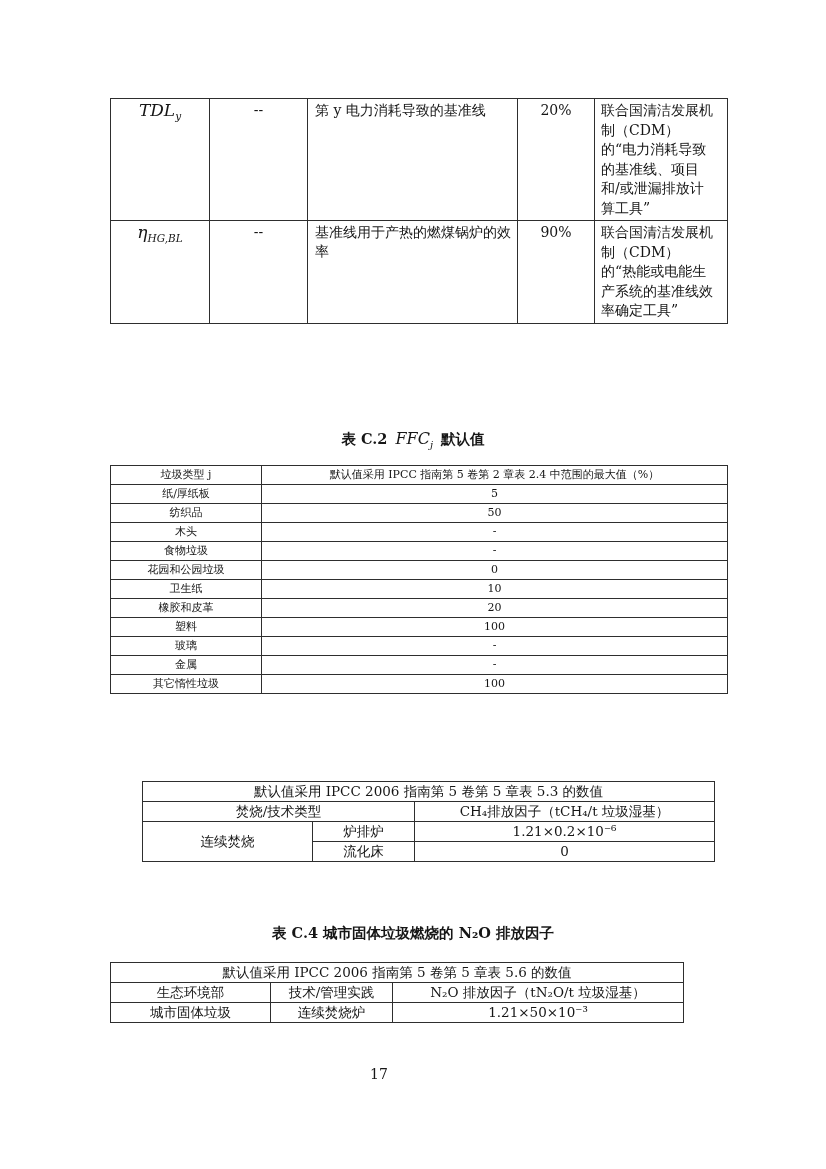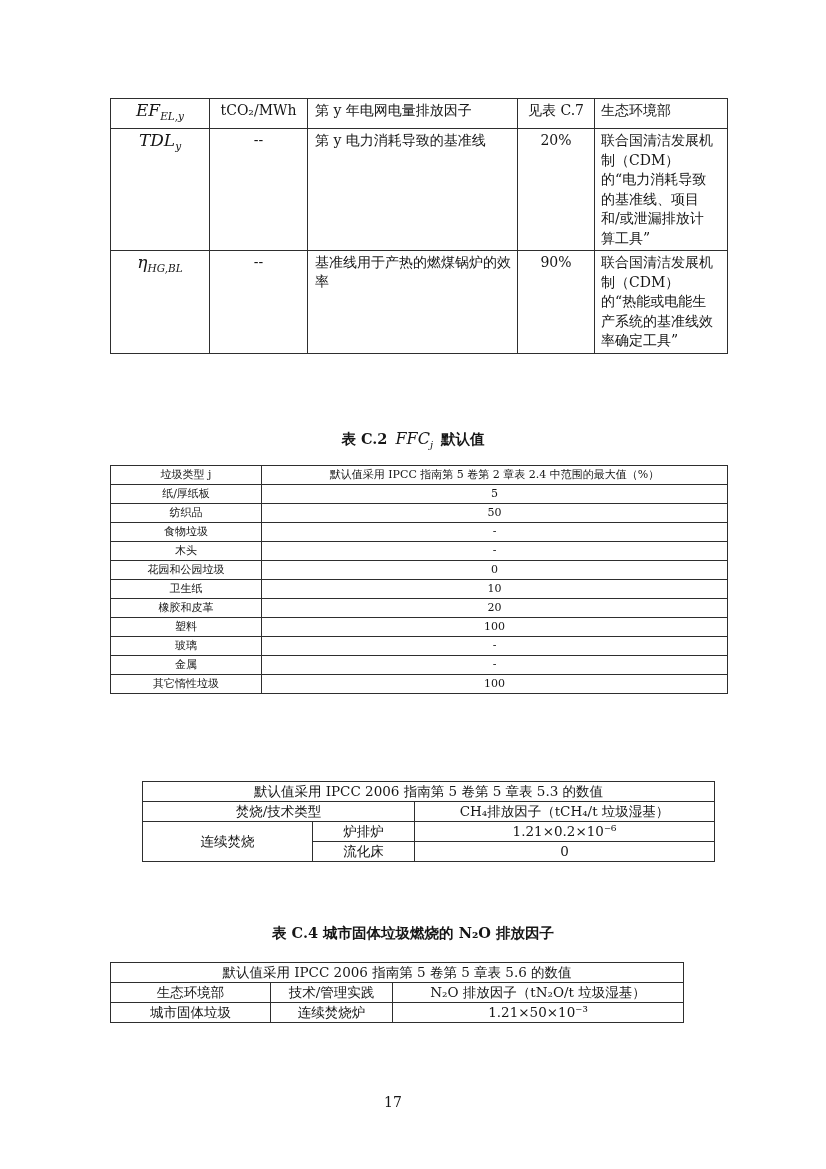--- a/index.html
+++ b/index.html
@@ -28,43 +28,36 @@
   .t3 td{height:19px;line-height:19px;font-size:13.5px;}
 
   .t4{left:110px;top:962px;width:573px;}
   .t4 td{height:19px;line-height:19px;font-size:13.5px;}
 
   
   .tbl-title{position:absolute;left:0;width:826px;text-align:center;font-weight:bold;font-size:14.5px;}
   .tbl-title .ffc{font-weight:normal;font-style:italic;font-size:16px;margin:0 3px;}
   .tbl-title .ffc sub{font-size:10px;}
 
-  .page-num{position:absolute;left:14px;top:1066px;width:758px;text-align:center;font-size:14px;margin-top:28px;}
+  .page-num{position:absolute;left:0;top:1066px;width:758px;text-align:center;font-size:14px;}
 </style>
 </head>
 <body>
 
 <div class="page">
 
   <table class="t1">
     <colgroup>
       <col style="width:99px">
         <col style="width:98px">
         <col style="width:210px">
         <col style="width:77px">
         <col style="width:133px">
     </colgroup>
     <tbody>
-        <tr style="height:30px">
-      <td class="c"><span class="sym">EF</span><sub class="symsub">EL,y</sub></td>
-      <td class="c">tCO₂/MWh</td>
-      <td class="l">第 y 年电网电量排放因子</td>
-      <td class="c">见表 C.7</td>
-      <td class="l src">生态环境部</td>
-    </tr>
     <tr style="height:113px">
       <td class="c"><span class="sym">TDL</span><sub class="symsub">y</sub></td>
       <td class="c">--</td>
       <td class="l">第 y 电力消耗导致的基准线</td>
       <td class="c">20%</td>
       <td class="l src">联合国清洁发展机制（CDM）的“电力消耗导致的基准线、项目和/或泄漏排放计算工具”</td>
     </tr>
     <tr style="height:97px">
       <td class="c"><span class="sym">η</span><sub class="symsub">HG,BL</sub></td>
       <td class="c">--</td>
@@ -93,25 +86,25 @@
     </tr>
     <tr>
           <td>纸/厚纸板</td>
           <td>5</td>
         </tr>
     <tr>
           <td>纺织品</td>
           <td>50</td>
         </tr>
     <tr>
-          <td>食物垃圾</td>
+          <td>木头</td>
           <td>-</td>
         </tr>
     <tr>
-          <td>木头</td>
+          <td>食物垃圾</td>
           <td>-</td>
         </tr>
     <tr>
           <td>花园和公园垃圾</td>
           <td>0</td>
         </tr>
     <tr>
           <td>卫生纸</td>
           <td>10</td>
         </tr>

